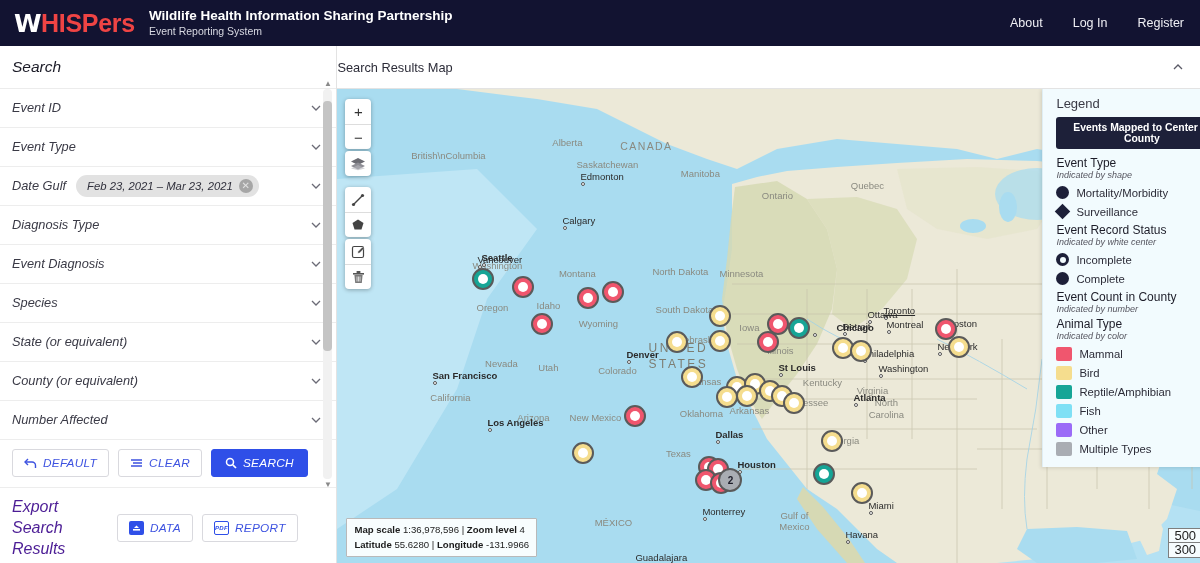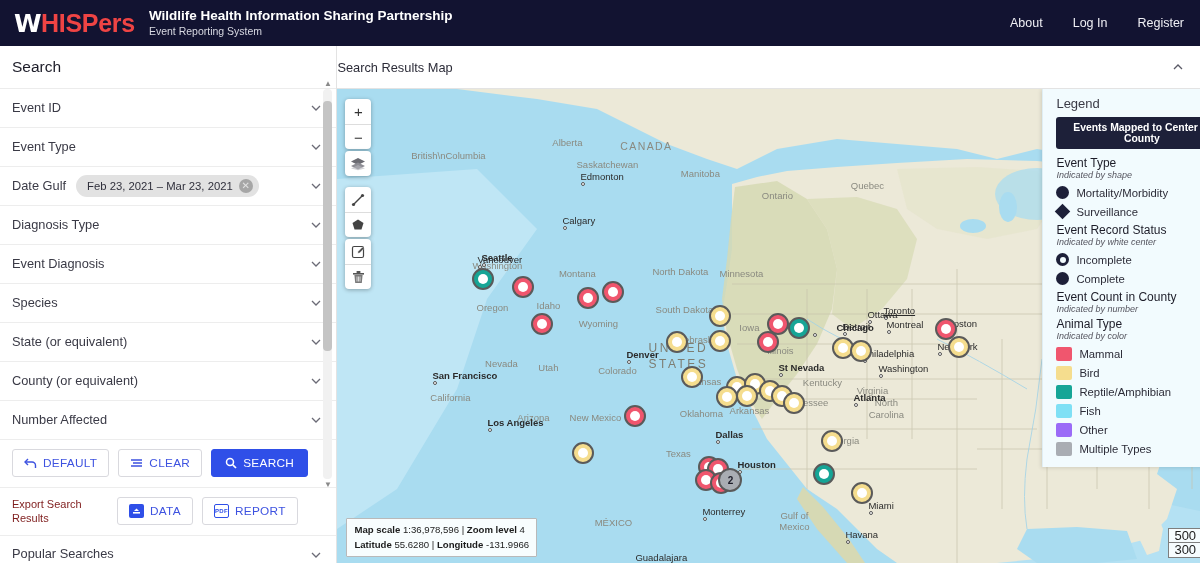--- a/index.html
+++ b/index.html
@@ -42,20 +42,21 @@
   
   #body-area { display: flex; width: 1200px; height: 517px; }
 
   
   #sidebar {
     width: 352px; height: 517px;
     background: #ffffff;
     border-right: 1px solid #e3e3e3;
     position: relative;
     overflow: hidden;
+    font-style: italic;
   }
   #search-title {
     height: 43px; display: flex; align-items: center;
     padding-left: 12px; font-size: 15.5px; color: #1c1c28;
     border-bottom: 1px solid #ececec;
   }
   .acc-row {
     height: 39px;
     border-bottom: 1px solid #ededed;
     display: flex; align-items: center;
@@ -117,21 +118,21 @@
     background: #2f4fe8; border: 1px solid #2f4fe8; color: #ffffff;
     padding: 0 13px;
   }
   .btn svg { display: block; }
 
   #export-row {
     display: flex; align-items: center; padding: 9px 10px 9px 12px;
     border-bottom: 1px solid #ededed; gap: 9px;
   }
   #export-label {
-    font-size: 11px; color: #7f1d1d; width: 96px; line-height: 1.3;
+    font-size: 16px; color: #4c1d95; width: 96px; line-height: 1.3;
   }
   .ico-sq {
     width: 15px; height: 14px; background: #2f4fe8; border-radius: 2px;
     display: inline-flex; align-items: center; justify-content: center;
     color: #fff; font-size: 8px; font-weight: bold;
   }
   .ico-pdf {
     width: 15px; height: 14px; background: #fff; border: 1.6px solid #2f4fe8;
     border-radius: 2px; display: inline-flex; align-items: center;
     justify-content: center; color: #2f4fe8; font-size: 6px; font-weight: bold;
@@ -548,21 +549,21 @@
           <div class="city-dot" style="left: 290px; top: 271px;"></div>
           <div class="city bold" style="left: 378px; top: 340px;">Dallas</div>
           <div class="city-dot" style="left: 379px; top: 351px;"></div>
           <div class="city bold" style="left: 400px; top: 370px;">Houston</div>
           <div class="city-dot" style="left: 401px; top: 381px;"></div>
           <div class="city" style="left: 365px; top: 417px;">Monterrey</div>
           <div class="city-dot" style="left: 366px; top: 428px;"></div>
           <div class="city" style="left: 298px; top: 463px;">Guadalajara</div>
           <div class="city bold" style="left: 475px; top: 233px; margin-left: 24px;">Chicago</div>
           <div class="city-dot" style="left: 476px; top: 244px;"></div>
-          <div class="city bold" style="left: 441px; top: 273px;">St Nevada</div>
+          <div class="city bold" style="left: 441px; top: 273px;">St Louis</div>
           <div class="city-dot" style="left: 442px; top: 284px;"></div>
           <div class="city bold" style="left: 516px; top: 303px;">Atlanta</div>
           <div class="city-dot" style="left: 517px; top: 314px;"></div>
           <div class="city" style="left: 505px; top: 232px;">Detroit</div>
           <div class="city-dot" style="left: 506px; top: 243px;"></div>
           <div class="city" style="left: 546px; top: 216px; text-decoration: underline;">Toronto</div>
           <div class="city-dot" style="left: 547px; top: 227px;"></div>
           <div class="city" style="left: 530px; top: 220px;">Ottawa</div>
           <div class="city-dot" style="left: 531px; top: 231px;"></div>
           <div class="city" style="left: 549px; top: 230px;">Montreal</div>

